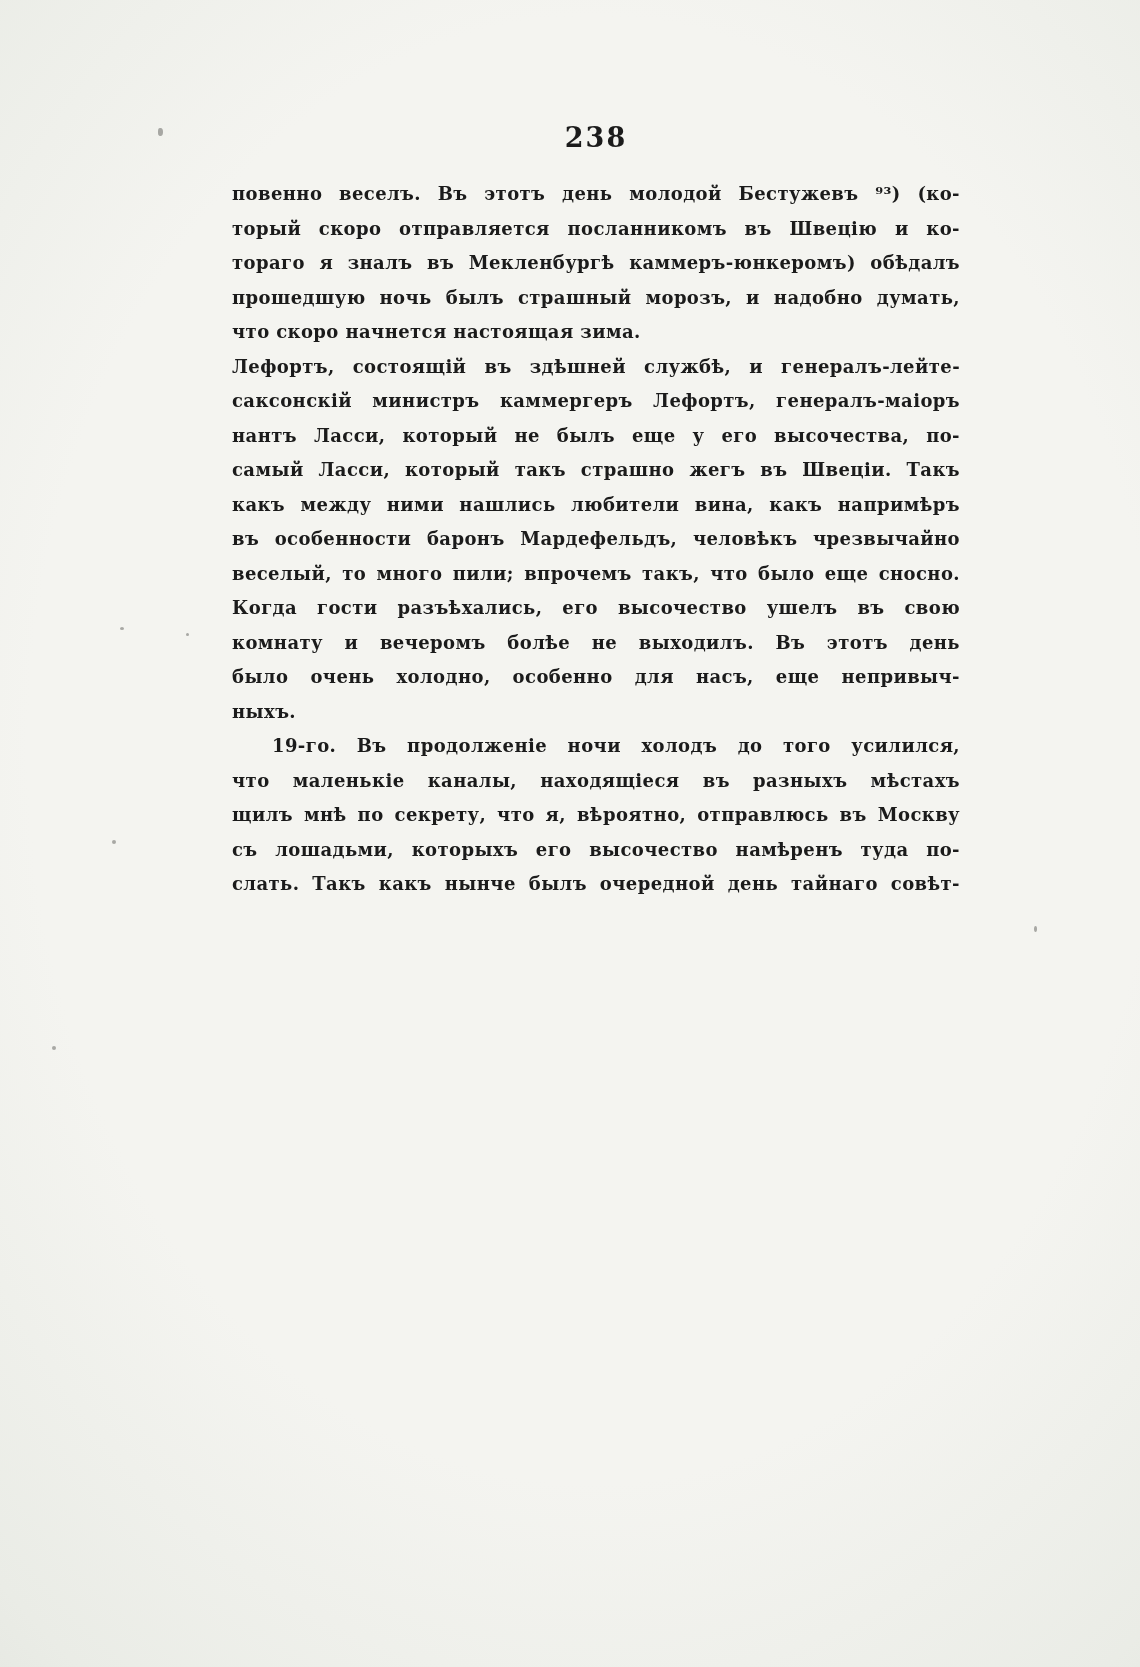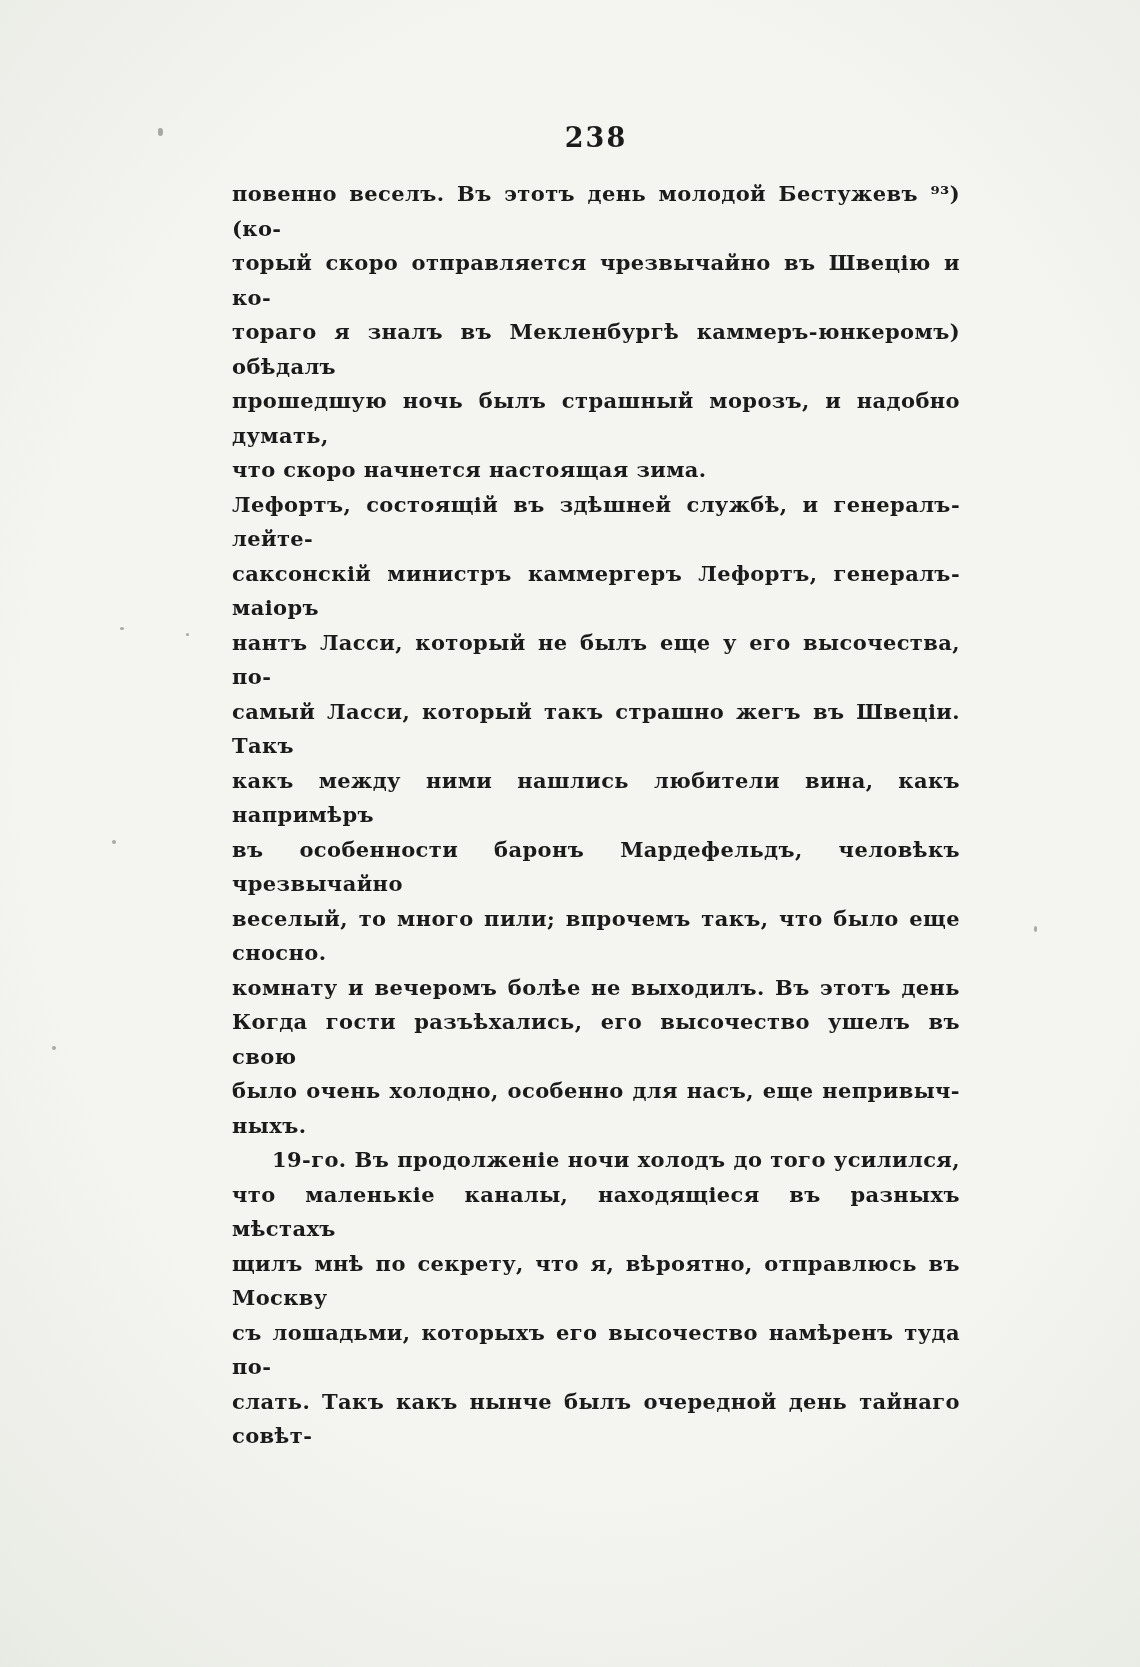--- a/index.html
+++ b/index.html
@@ -24,21 +24,21 @@
     color: #1b1b1b;
   }
   .page-number {
     text-align: center;
     font-size: 27px;
     font-weight: 700;
     letter-spacing: 2px;
     margin-bottom: 24px;
   }
   .line {
-    font-size: 21px;
+    font-size: 18px;
     font-weight: 700;
     line-height: 34.5px;
     letter-spacing: 0.4px;
     text-align: justify;
     text-align-last: justify;
     white-space: normal;
   }
   .line.lastline { text-align-last: left; }
   .line.indent { text-indent: 40px; }
   .speck {
@@ -59,35 +59,35 @@
   <div class="speck" style="left:112px; top:840px; width:4px; height:4px;"></div>
   <div class="speck" style="left:1034px; top:926px; width:3px; height:6px;"></div>
   <div class="speck" style="left:52px; top:1046px; width:4px; height:4px;"></div>
 
   <div class="textcol">
     <div class="page-number">238</div>
 
     <div id="page-body">
         <div>
           <div class="line">повенно веселъ. Въ этотъ день молодой Бестужевъ ⁹³) (ко-</div>
-          <div class="line">торый скоро отправляется чрезвычайно въ Швецію и ко-</div>
+          <div class="line">торый скоро отправляется посланникомъ въ Швецію и ко-</div>
           <div class="line">тораго я зналъ въ Мекленбургѣ каммеръ-юнкеромъ) обѣдалъ</div>
           <div class="line">прошедшую ночь былъ страшный морозъ, и надобно думать,</div>
           <div class="line lastline">что скоро начнется настоящая зима.</div>
         </div>
         <div>
           <div class="line">Лефортъ, состоящій въ здѣшней службѣ, и генералъ-лейте-</div>
           <div class="line">саксонскій министръ каммергеръ Лефортъ, генералъ-маіоръ</div>
           <div class="line">нантъ Ласси, который не былъ еще у его высочества, по-</div>
           <div class="line">самый Ласси, который такъ страшно жегъ въ Швеціи. Такъ</div>
           <div class="line">какъ между ними нашлись любители вина, какъ напримѣръ</div>
           <div class="line">въ особенности баронъ Мардефельдъ, человѣкъ чрезвычайно</div>
           <div class="line">веселый, то много пили; впрочемъ такъ, что было еще сносно.</div>
+          <div class="line">Когда гости разъѣхались, его высочество ушелъ въ свою</div>
           <div class="line">комнату и вечеромъ болѣе не выходилъ. Въ этотъ день</div>
-          <div class="line">Когда гости разъѣхались, его высочество ушелъ въ свою</div>
           <div class="line">было очень холодно, особенно для насъ, еще непривыч-</div>
           <div class="line lastline">ныхъ.</div>
         </div>
         <div>
           <div class="line indent">19-го. Въ продолженіе ночи холодъ до того усилился,</div>
           <div class="line">что маленькіе каналы, находящіеся въ разныхъ мѣстахъ</div>
           <div class="line">щилъ мнѣ по секрету, что я, вѣроятно, отправлюсь въ Москву</div>
           <div class="line">съ лошадьми, которыхъ его высочество намѣренъ туда по-</div>
           <div class="line">слать. Такъ какъ нынче былъ очередной день тайнаго совѣт-</div>
         </div>

